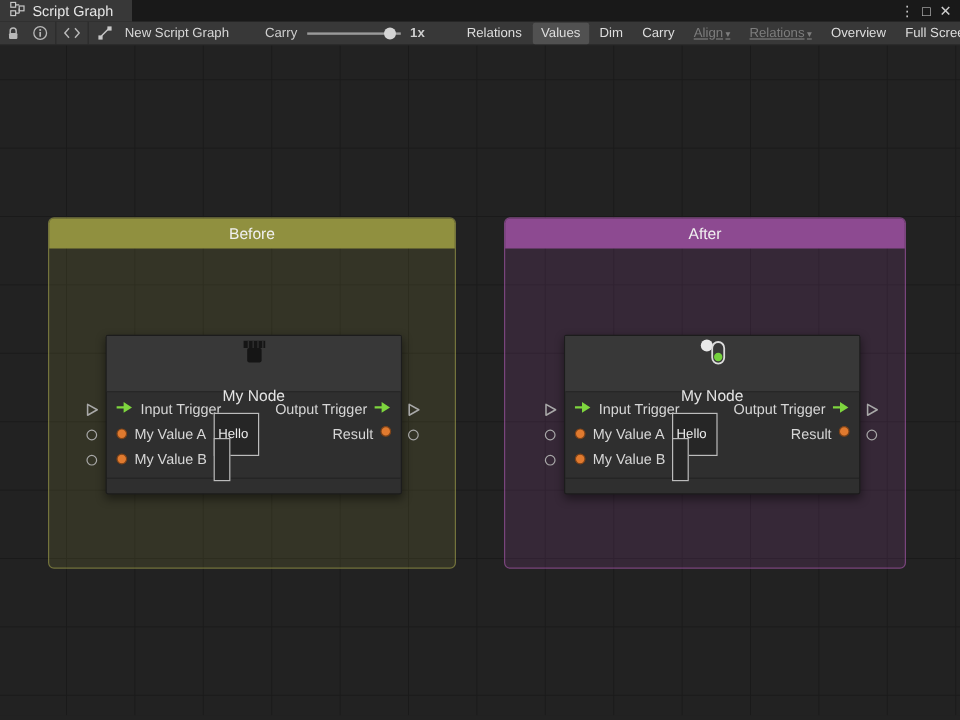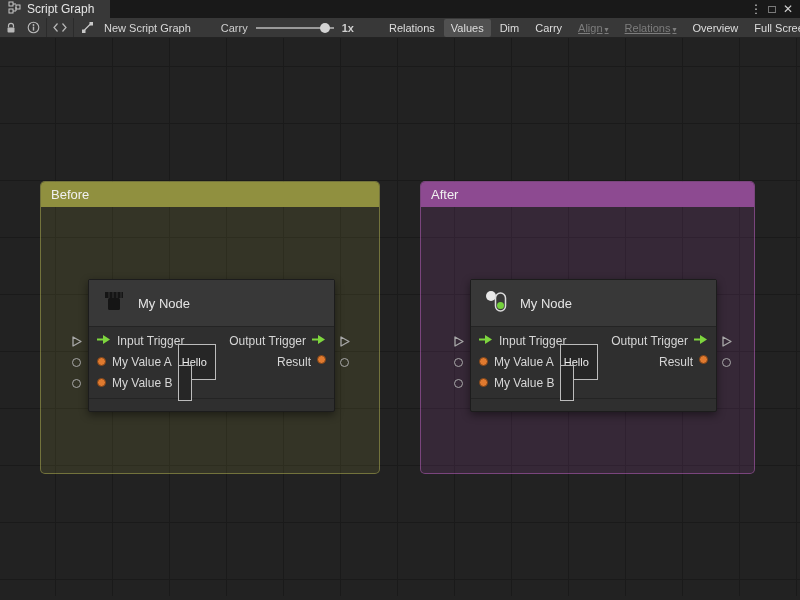--- a/index.html
+++ b/index.html
@@ -36,35 +36,35 @@
   .canvas { position:relative; width:800px; height:558px; overflow:hidden;
     background-color:#222222;
     background-image:
       linear-gradient(#1a1a1a 1px, transparent 1px),
       linear-gradient(90deg, #1a1a1a 1px, transparent 1px);
     background-size:57px 57px; background-position:-2px 28px; }
 
   
   .group { position:absolute; border-radius:5px; }
   .group-header { height:25px; display:flex; align-items:center; padding:0 10px;
-    font-size:13px; color:#f0f0f0; border-radius:4px 4px 0 0; }
+    font-size:13px; color:#f0f0f0; border-radius:4px 4px 0 0;justify-content:center; }
   .group.before { left:40px; top:143px; width:340px; height:293px;
     background:rgba(150,150,62,0.16); border:1px solid rgba(168,168,78,0.55); }
   .group.before .group-header { background:#90903f; }
   .group.after { left:420px; top:143px; width:335px; height:293px;
     background:rgba(160,76,165,0.16); border:1px solid rgba(178,92,182,0.55); }
   .group.after .group-header { background:#8d4a91; }
 
   
   .unit { position:absolute; width:247px; background:#2f2f2f; border:1px solid #1c1c1c;
     border-radius:2px; box-shadow:0 3px 8px rgba(0,0,0,0.45); }
   .unit.before-node { left:88px; top:241px; }
   .unit.after-node  { left:470px; top:241px; }
   .unit-header { height:47px; display:flex; align-items:center; gap:11px; padding:0 12px;
-    background:#383838; border-bottom:1px solid #242424; }
+    background:#383838; border-bottom:1px solid #242424;flex-direction:column; }
   .unit-title { font-size:13px; color:#e4e4e4; }
   .unit-rows { padding:3px 0 5px; }
   .unit-row { height:21px; display:flex; align-items:center; padding:0 8px;
     font-size:12px; color:#d6d6d6; gap:6px; }
   .row-right { margin-left:auto; display:flex; align-items:flex-start; gap:6px; }
   .value-dot { width:9px; height:9px; border-radius:50%; background:#e07a2f;
     border:1px solid #7e4318; flex:none; }
   .mini-field { height:17px; background:#262626; border:1px solid #bcbcbc; color:#ececec;
     font-size:11px; font-family:"Liberation Sans", sans-serif; padding:17px 3px; outline:none; }
   .mini-field.hello { width:38px; }

